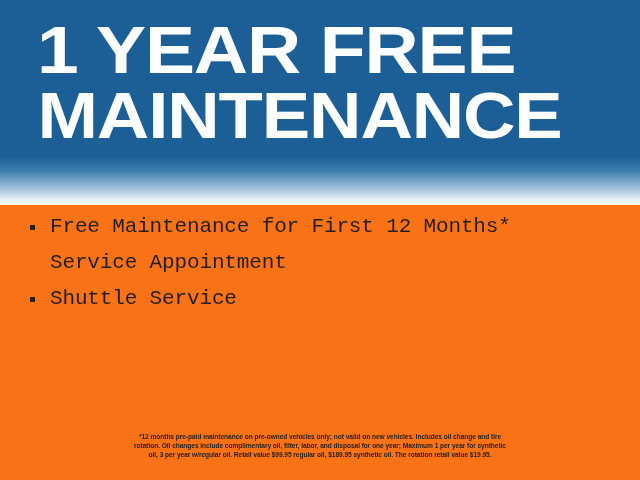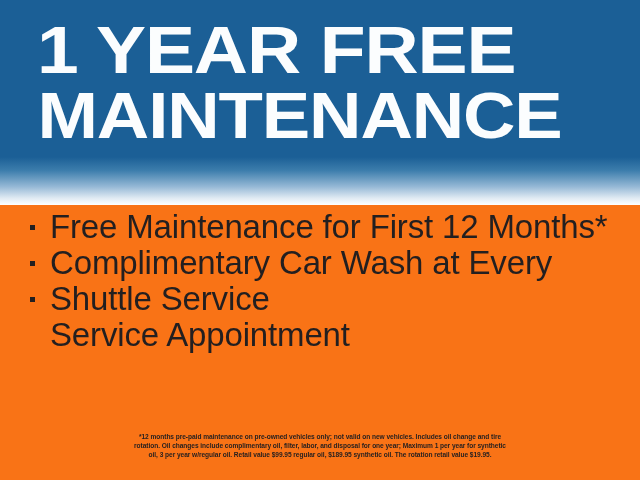--- a/index.html
+++ b/index.html
@@ -88,22 +88,22 @@
     height: 5px;
     background: #231f20;
     margin-top: 16px;
     margin-right: 15px;
   }
   .bullet-mark.hidden {
     background: transparent;
   }
   .bullet-text {
     flex: 1 1 auto;
-    font-family: Liberation Sans, sans-serif;
-    font-size: 33px;
+    font-family: Liberation Mono, monospace;
+    font-size: 21px;
     line-height: 36px;
     color: #231f20;
     letter-spacing: -0.15px;
     white-space: nowrap;
   }
 
   
   .fineprint {
     position: absolute;
     left: 0;
@@ -131,30 +131,26 @@
     <div class="headline headline-2">MAINTENANCE</div>
     <div class="banner-fade"></div>
   </div>
 
   <ul class="bullets">
     <li class="bullet-row">
       <span class="bullet-mark"></span>
       <span class="bullet-text">Free Maintenance for First 12 Months*</span>
     </li>
     <li class="bullet-row">
-      <span class="bullet-mark"></span>
-      <span class="bullet-text">Complimentary Car Wash at Every</span>
+      <span class="bullet-mark hidden"></span>
+      <span class="bullet-text">Service Appointment</span>
     </li>
     <li class="bullet-row">
       <span class="bullet-mark"></span>
       <span class="bullet-text">Shuttle Service</span>
-    </li>
-    <li class="bullet-row">
-      <span class="bullet-mark hidden"></span>
-      <span class="bullet-text">Service Appointment</span>
     </li>
   </ul>
 
   <div class="fineprint">
     <div>*12 months pre-paid maintenance on pre-owned vehicles only; not valid on new vehicles. Includes oil change and tire</div>
     <div>rotation. Oil changes include complimentary oil, filter, labor, and disposal for one year; Maximum 1 per year for synthetic</div>
     <div>oil, 3 per year w/regular oil. Retail value $99.95 regular oil, $189.95 synthetic oil. The rotation retail value $19.95.</div>
   </div>
 
 </div>

